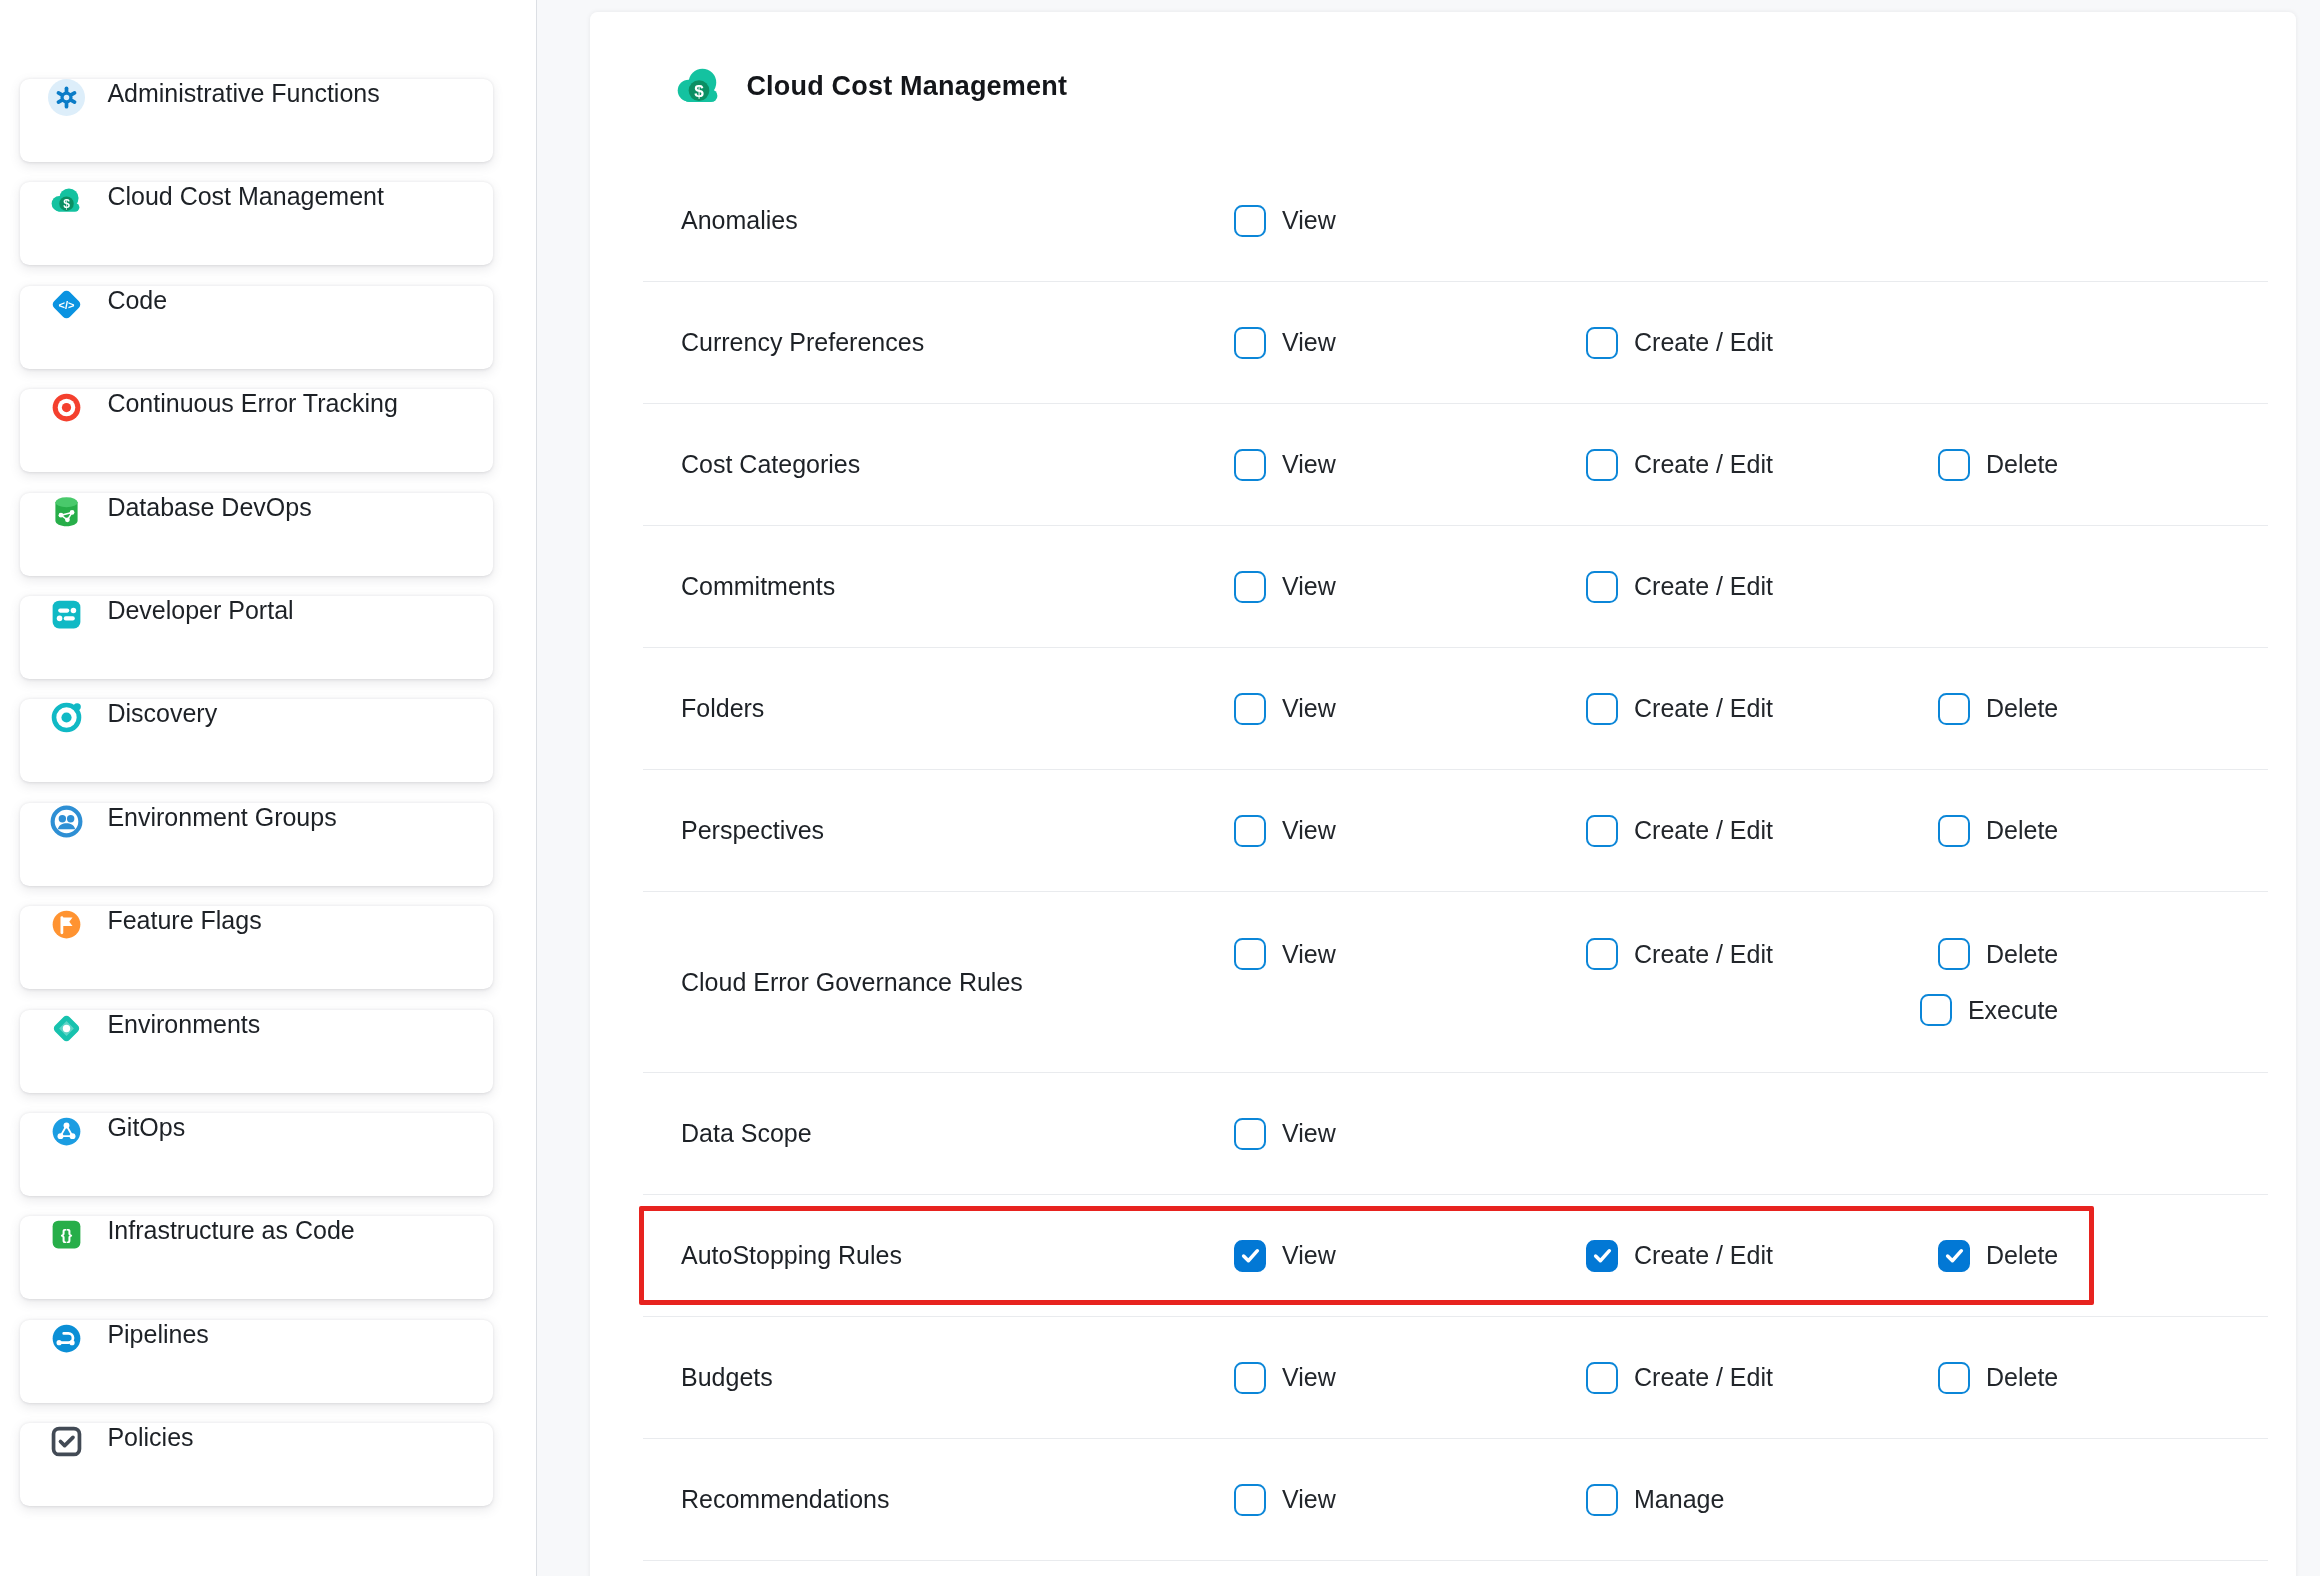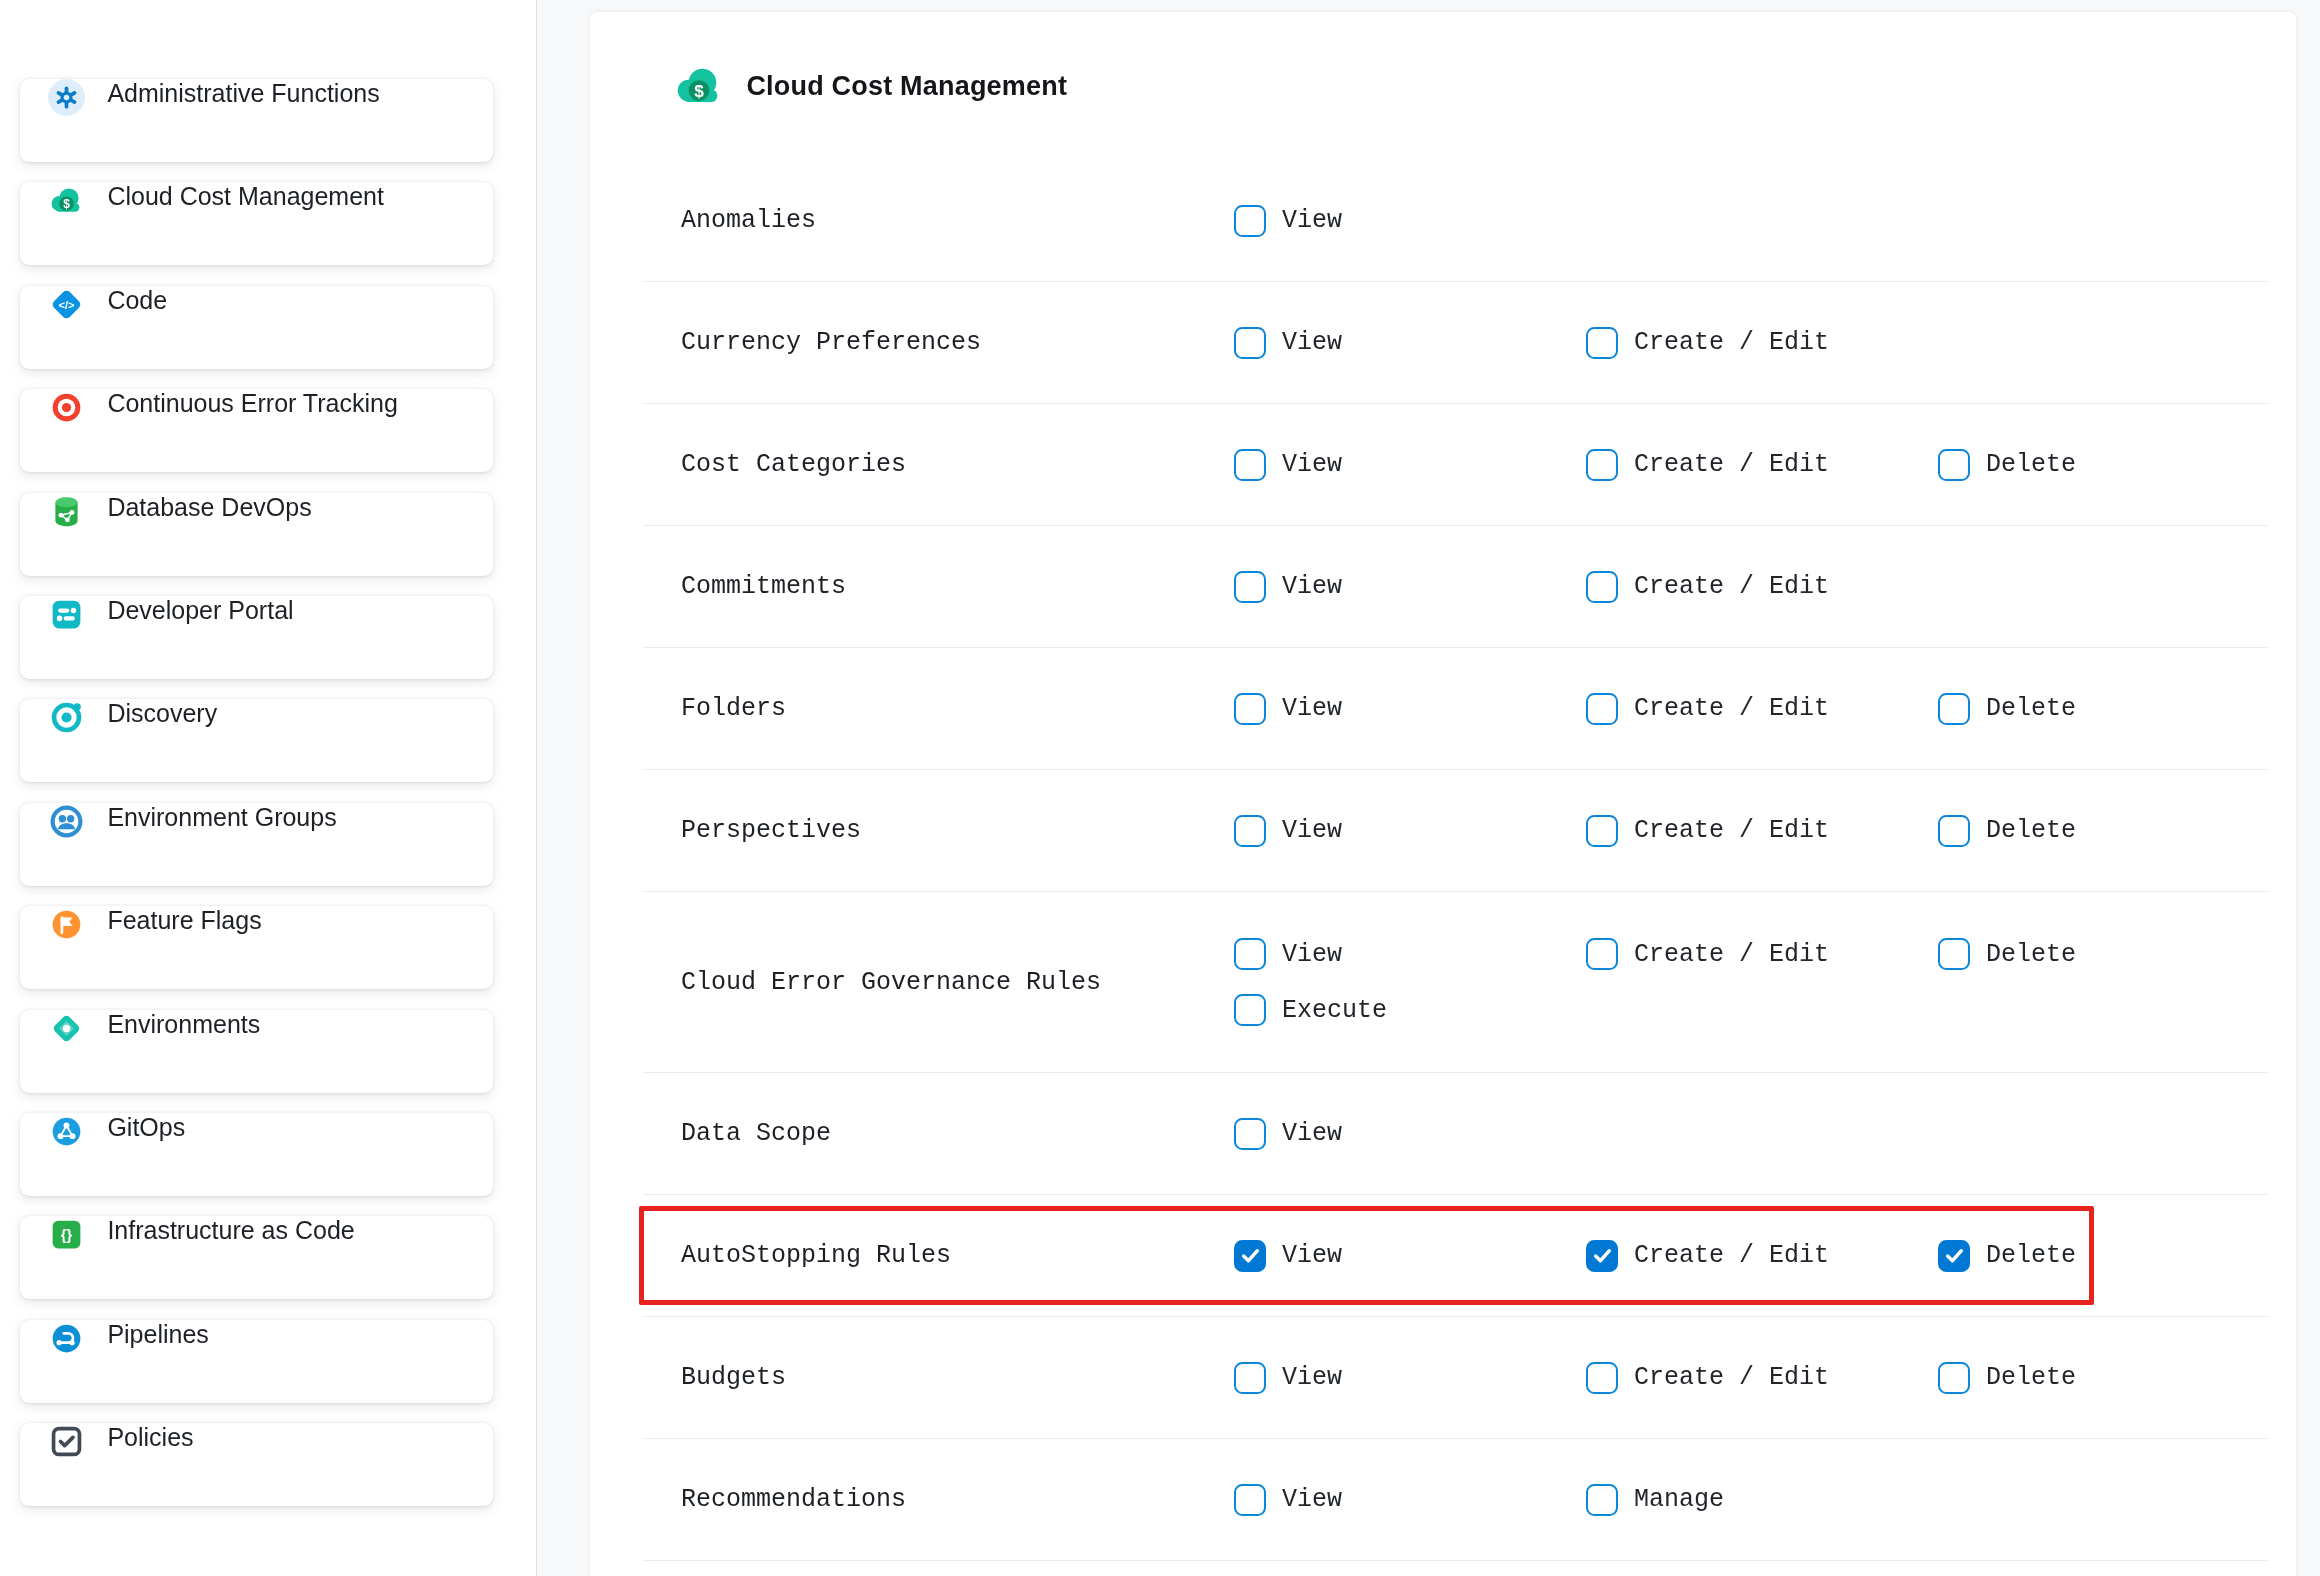--- a/index.html
+++ b/index.html
@@ -29,28 +29,28 @@
   .content{flex:1;padding:12px 25px 0 53px;box-sizing:border-box;}
   .card{
     background:#ffffff;border-radius:7.4px;height:1633px;
     box-shadow:0 0.9px 5.6px rgba(0,0,0,.07);
   }
   .card-header{height:148px;display:flex;align-items:center;gap:20.4px;padding-left:82px;}
   .card-header .h-icon{width:54px;height:46px;display:flex;align-items:center;}
   .card-header .h-icon svg{width:54px;height:46px;}
   .card-header h1{font-size:27px;font-weight:700;color:#14161a;margin:0;letter-spacing:0.2px;}
 
-  .rows{margin:0 28px 0 53px;font-family:Liberation Mono, monospace;}
+  .rows{margin:0 28px 0 53px;}
   .perm-row{
     display:flex;align-items:center;min-height:122px;box-sizing:border-box;
     border-bottom:1.9px solid #e9ebee;padding-left:38px;position:relative;
   }
   .perm-row.tall{min-height:181px;}
   .row-label{width:553px;flex-shrink:0;font-size:25px;color:#1d2126;}
-  .perm-lines{display:flex;flex-direction:column;gap:24px;}
+  .perm-lines{display:flex;flex-direction:column;gap:24px;align-items:flex-end;}
   .perm-line{display:flex;align-items:center;}
   .perm-cell{display:flex;align-items:center;gap:16px;width:352px;cursor:pointer;}
   .perm-cell:last-child{width:auto;}
   .cb{
     width:32px;height:32px;box-sizing:border-box;border:2.8px solid #0b86d8;border-radius:8.3px;
     background:#fff;display:flex;align-items:center;justify-content:center;flex-shrink:0;
   }
   .cb svg{width:23px;height:23px;display:none;}
   .cb.checked{background:#0278d5;border-color:#0278d5;}
   .cb.checked svg{display:block;}

